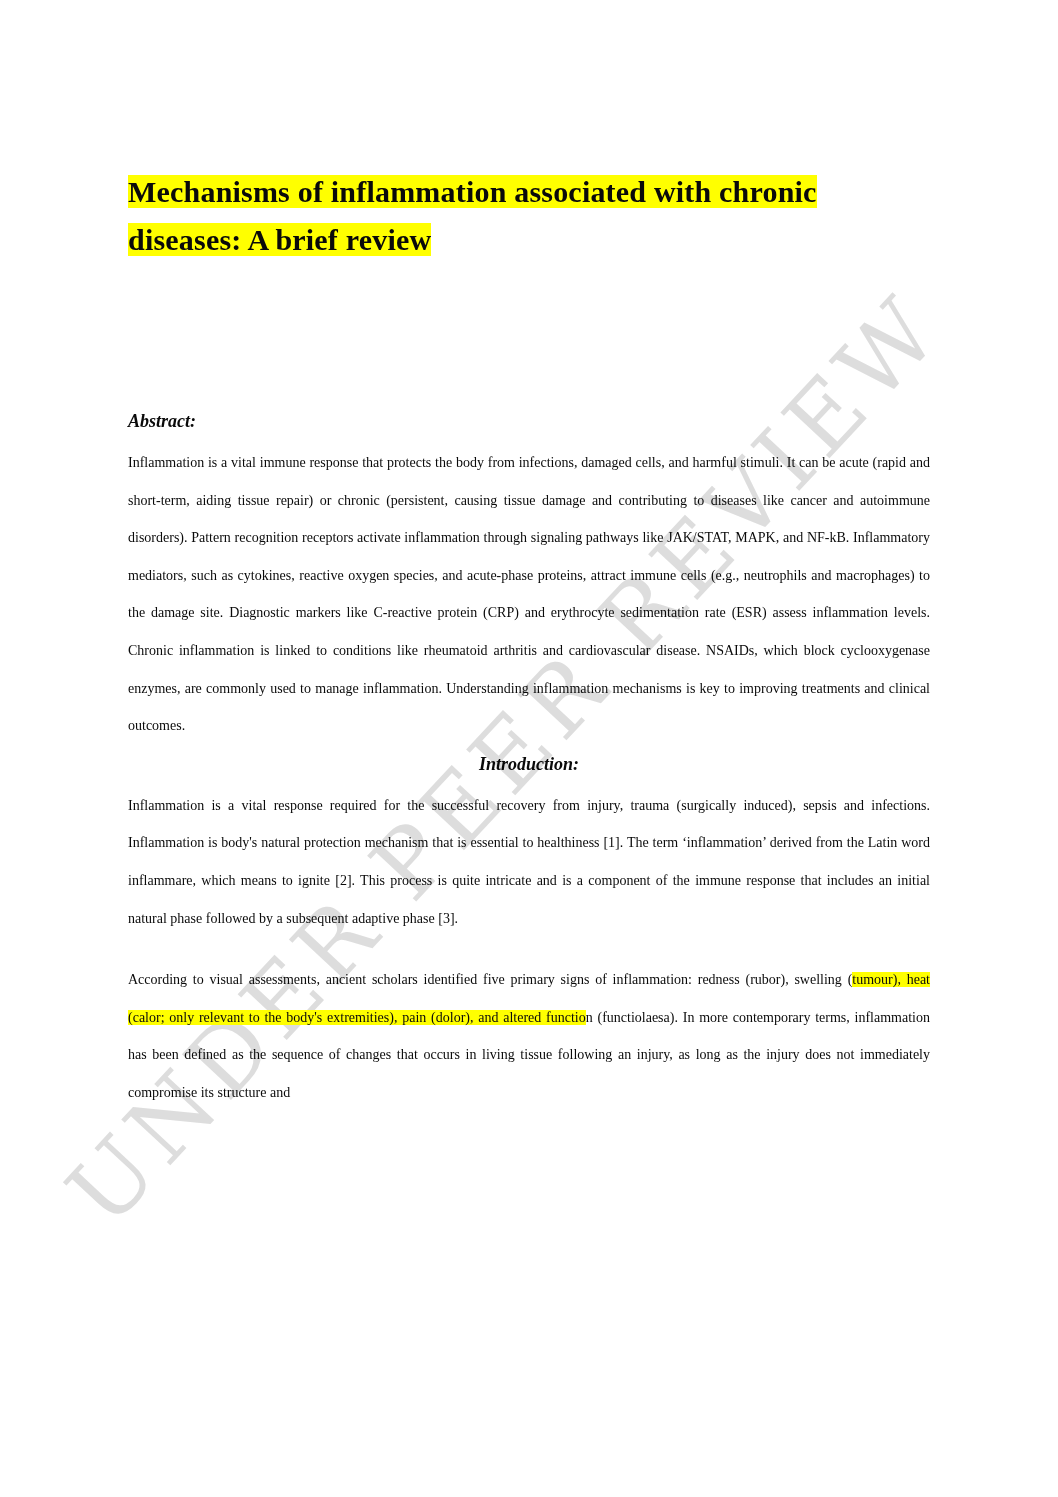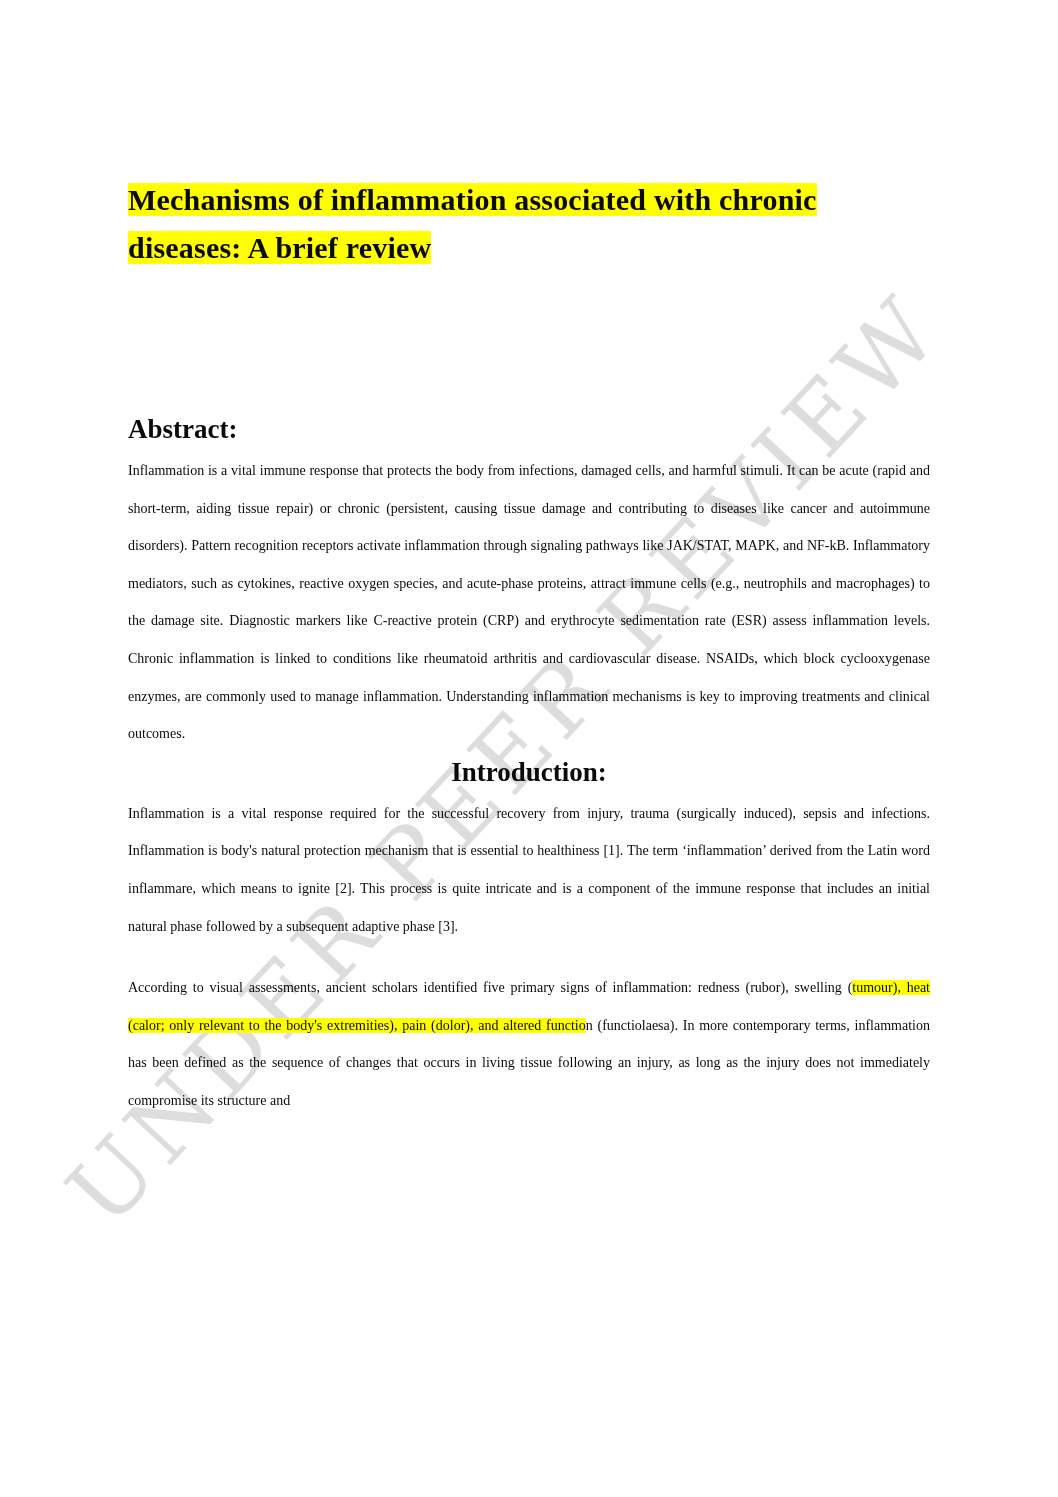--- a/index.html
+++ b/index.html
@@ -27,39 +27,40 @@
     letter-spacing: 8px;
     white-space: nowrap;
     color: rgba(180, 180, 180, 0.45);
     z-index: 0;
     pointer-events: none;
     user-select: none;
   }
   .content {
     position: absolute;
     left: 128px;
-    top: 16px;
+    top: 8px;
     width: 802px;
     z-index: 1;
   }
   .hl {
     background: #ffff00;
   }
   h1.title {
     margin: 160px 0 0 0;
     font-size: 30px;
     line-height: 48px;
     font-weight: bold;
     letter-spacing: 0.2px;
   }
   h2.section-heading {
-    font-size: 27px;
+    font-size: 18px;
     line-height: 30px;
     font-weight: bold;
     margin: 0 0 8px 0;
+    font-style: italic;
   }
   h2.abstract-heading {
     margin-top: 142px;
   }
   h2.introduction-heading {
     margin-top: 4px;
     margin-bottom: 8px;
     text-align: center;
   }
   p.body-text {

